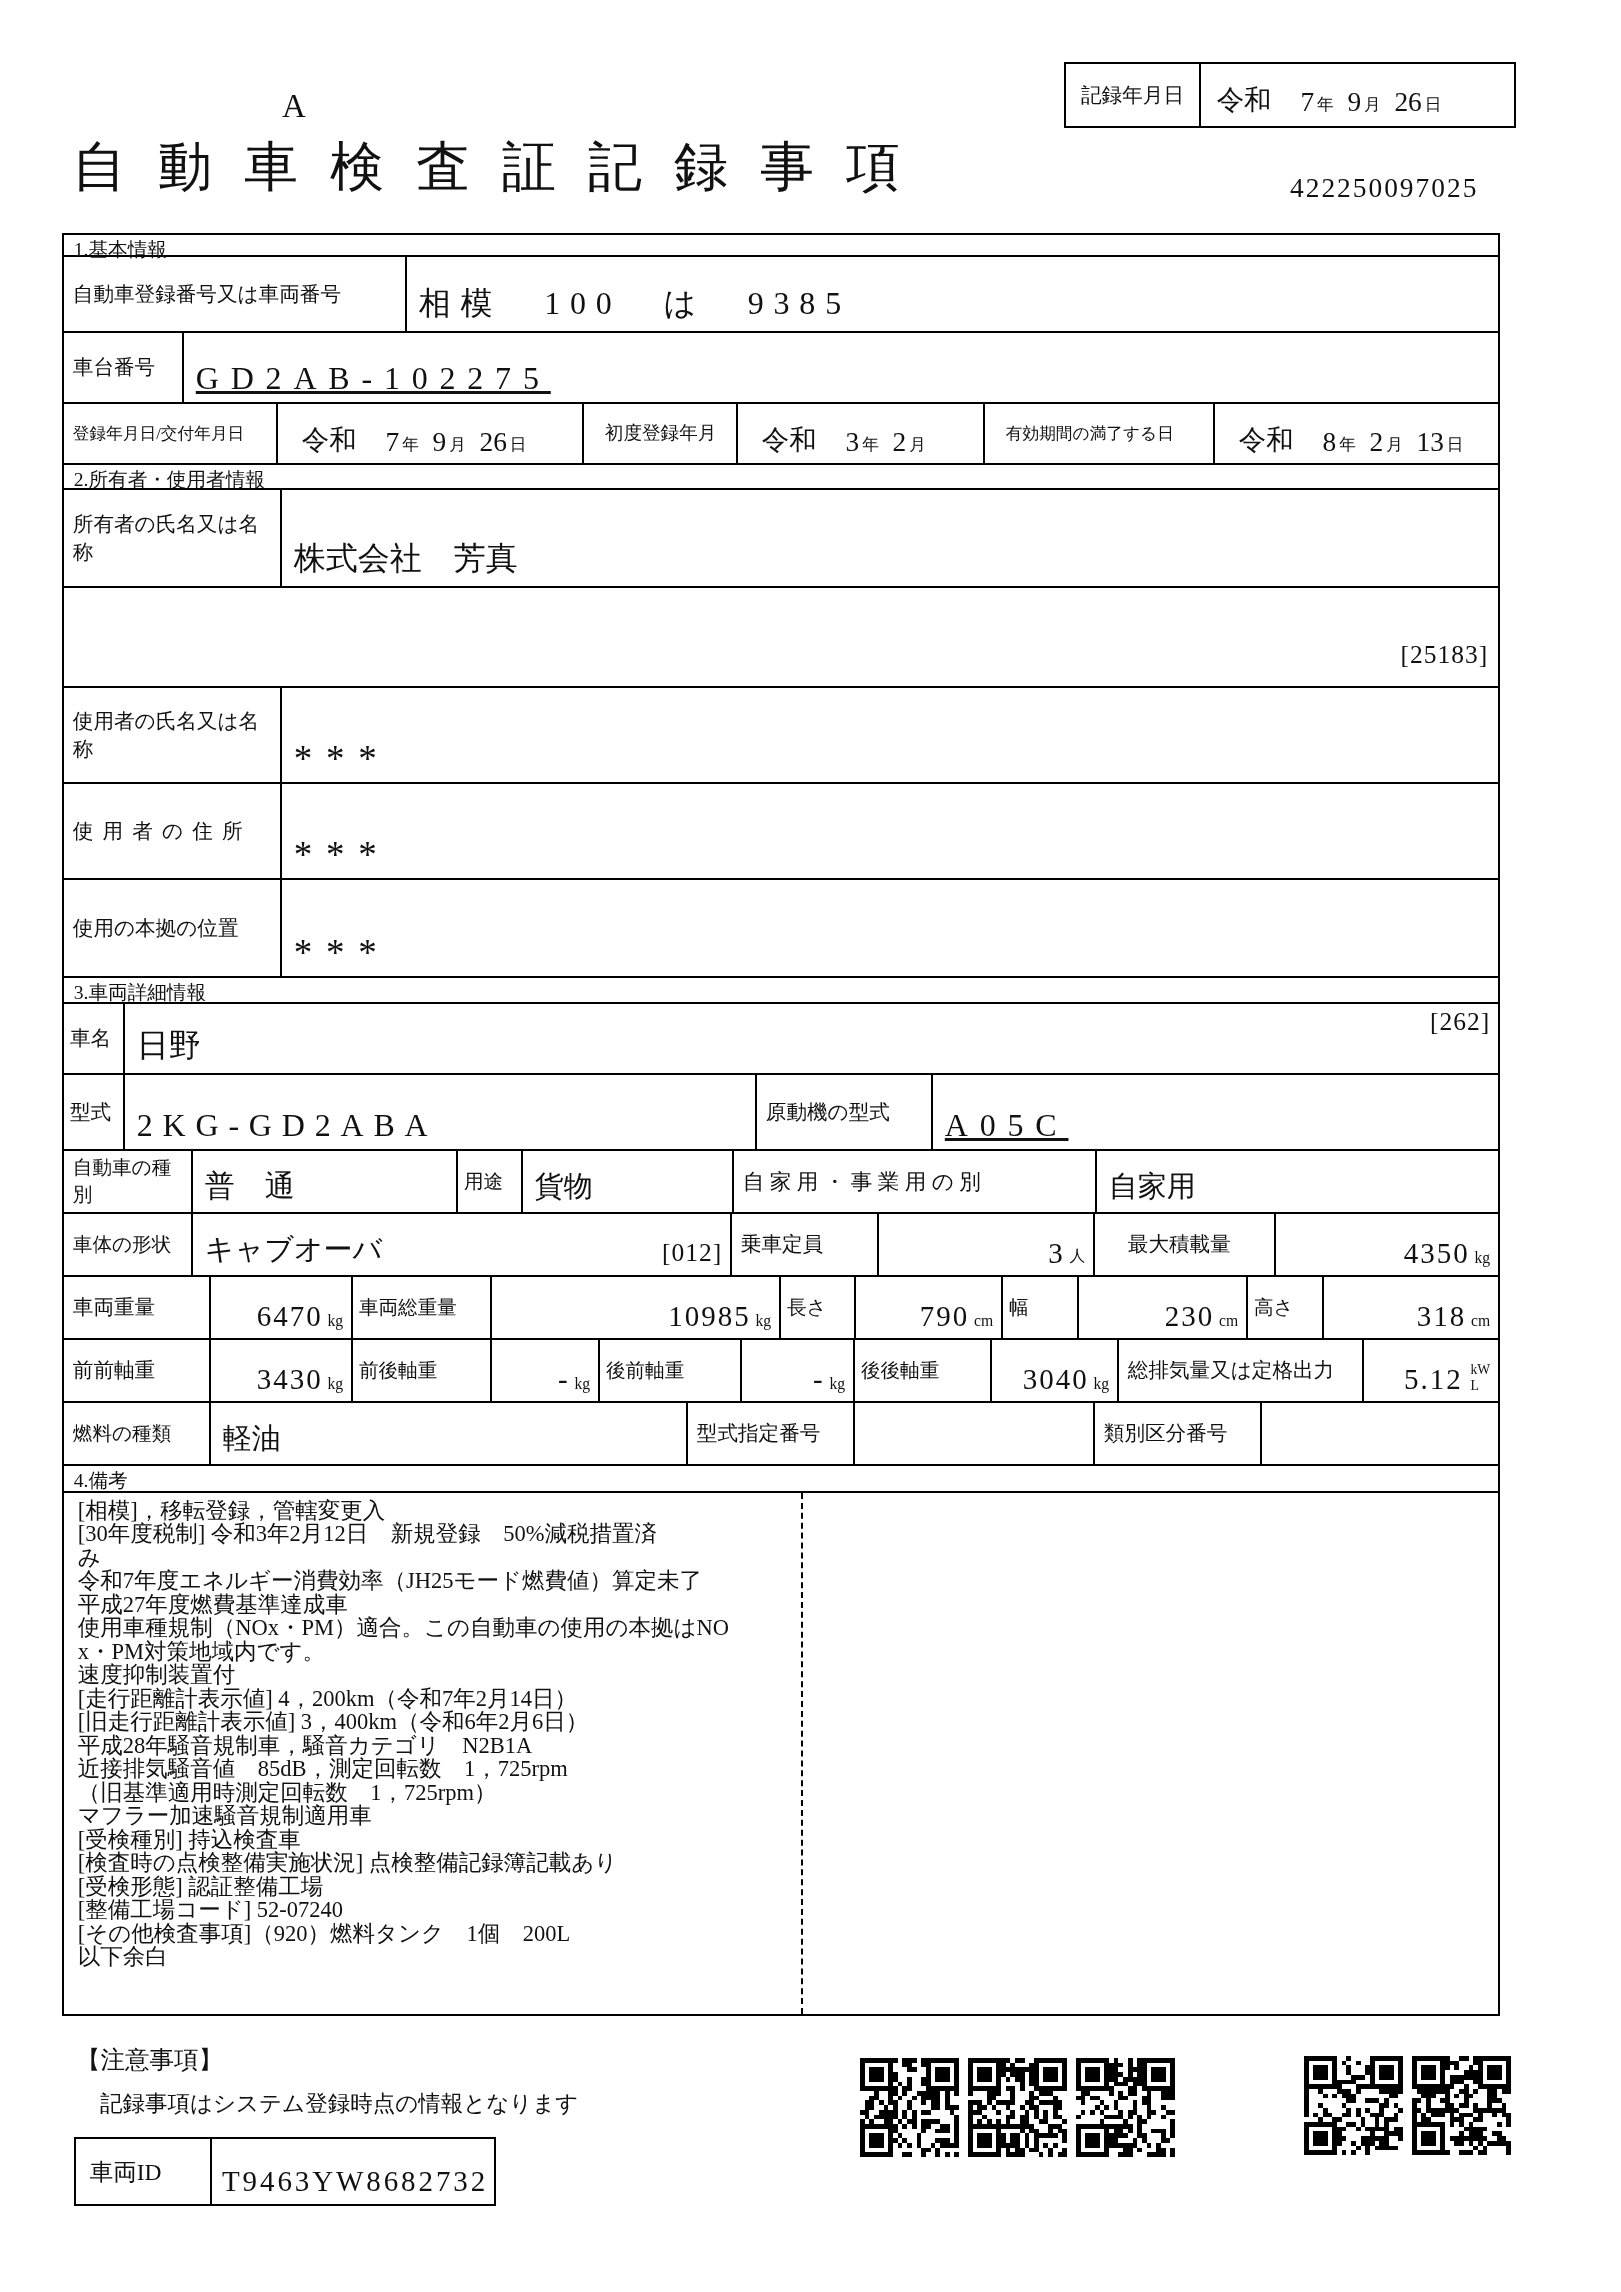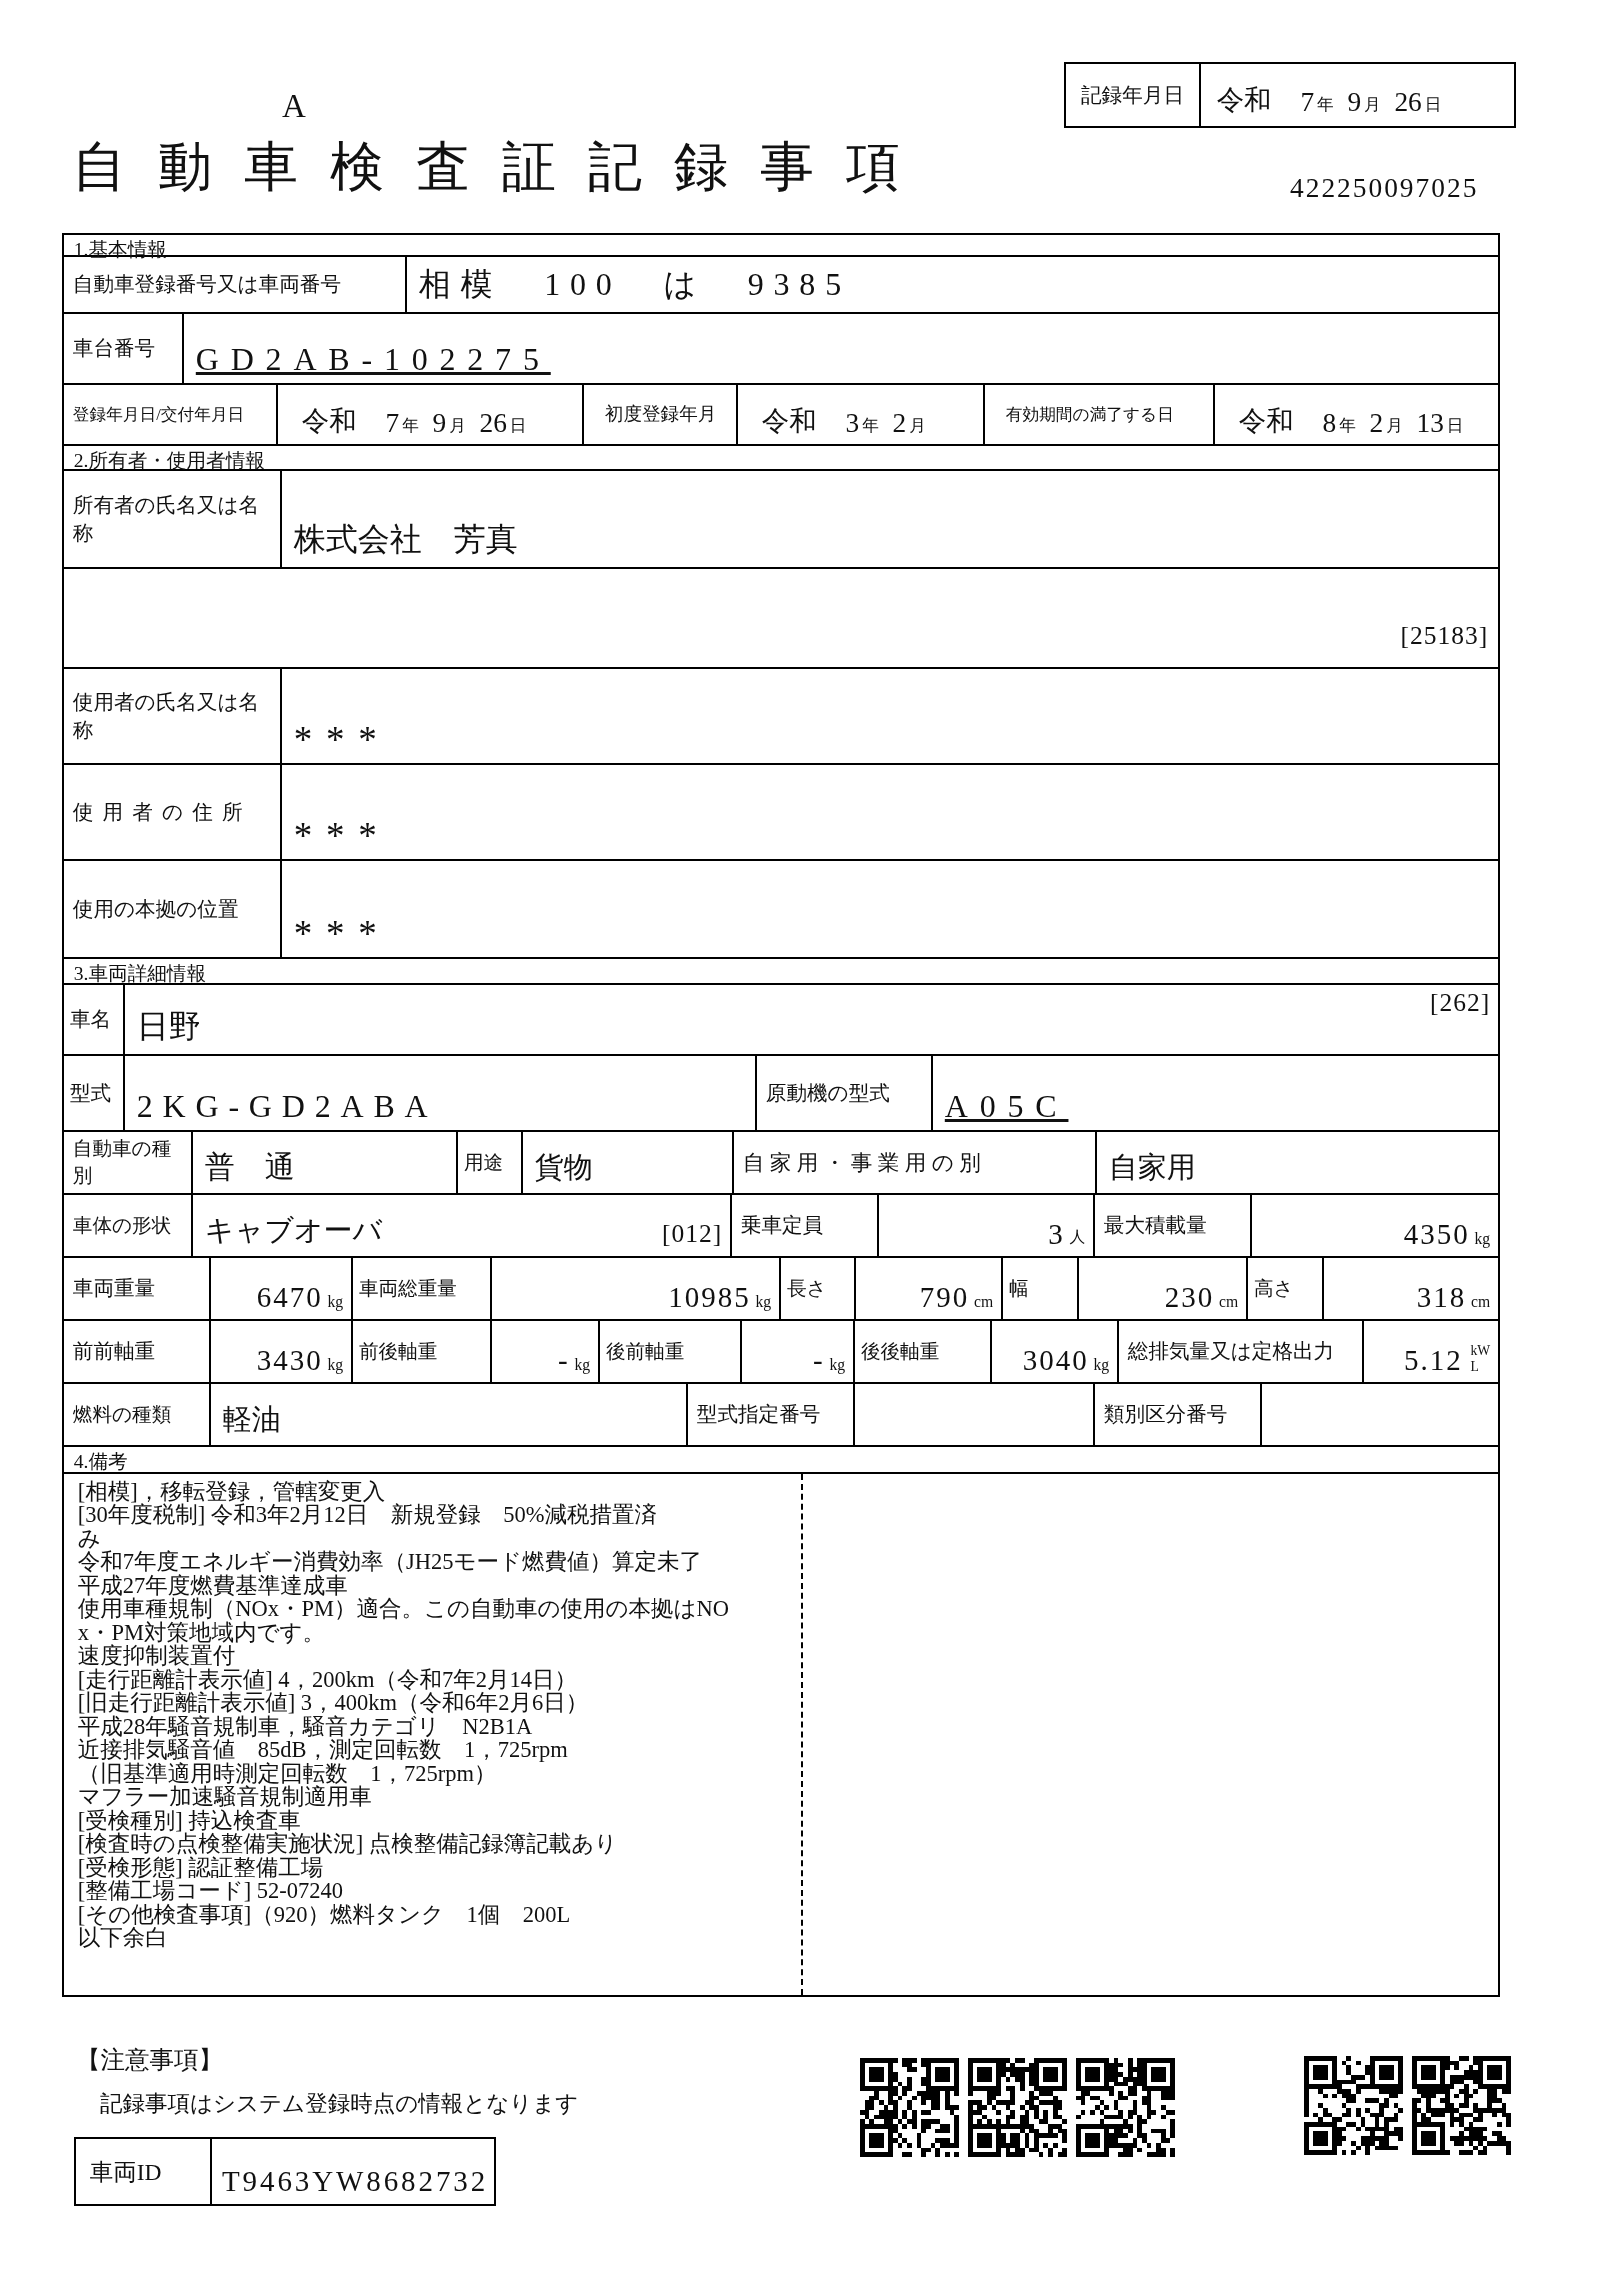--- a/index.html
+++ b/index.html
@@ -80,21 +80,21 @@
   </div>
 
   <div class="abs page-code">A</div>
   <div class="abs doc-title">自動車検査証記録事項</div>
   <div class="abs doc-number">422250097025</div>
 
   <div class="abs main-table">
 
     <div class="sec-header" style="height:21.6px;">1.基本情報</div>
 
-    <div class="row" style="height:57px;">
+    <div class="row" style="height:76px;">
       <div class="cell lblc" style="width:343px;">自動車登録番号又は車両番号</div>
       <div class="cell valc grow end">
         <span class="ls10">相模　100　は　9385</span>
       </div>
     </div>
 
     <div class="row" style="height:71px;">
       <div class="cell lblc" style="width:120px;">車台番号</div>
       <div class="cell valc grow end">
         <span class="ls12">GD2AB-102275</span>
@@ -208,21 +208,21 @@
       <div class="cell lblc" style="width:129px;font-size:19.6px;">車体の形状</div>
       <div class="cell valc between" style="width:539px;font-size:29px;">
         <span>キャブオーバ</span>
         <span class="code-tag" style="position:static;align-self:flex-end;padding-bottom:2px;">[012]</span>
       </div>
       <div class="cell lblc" style="width:147px;font-size:20.6px;">乗車定員</div>
       <div class="cell valc rt" style="width:216px;">
         <span class="n">3</span>
         <span class="u">人</span>
       </div>
-      <div class="cell lblc" style="width:157px;font-size:20.6px;">最大積載量</div>
+      <div class="cell lblc" style="width:157px;font-size:20.6px;margin-left:24px;">最大積載量</div>
       <div class="cell valc rt grow end">
         <span class="n">4350</span>
         <span class="u">kg</span>
       </div>
     </div>
 
     <div class="row" style="height:63px;">
       <div class="cell lblc" style="width:147px;">車両重量</div>
       <div class="cell valc rt" style="width:142px;">
         <span class="n">6470</span>

